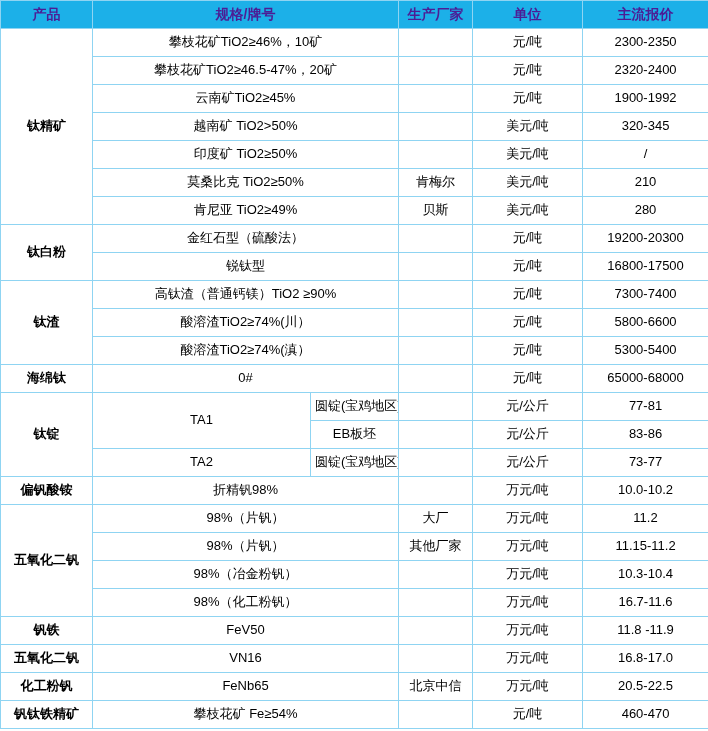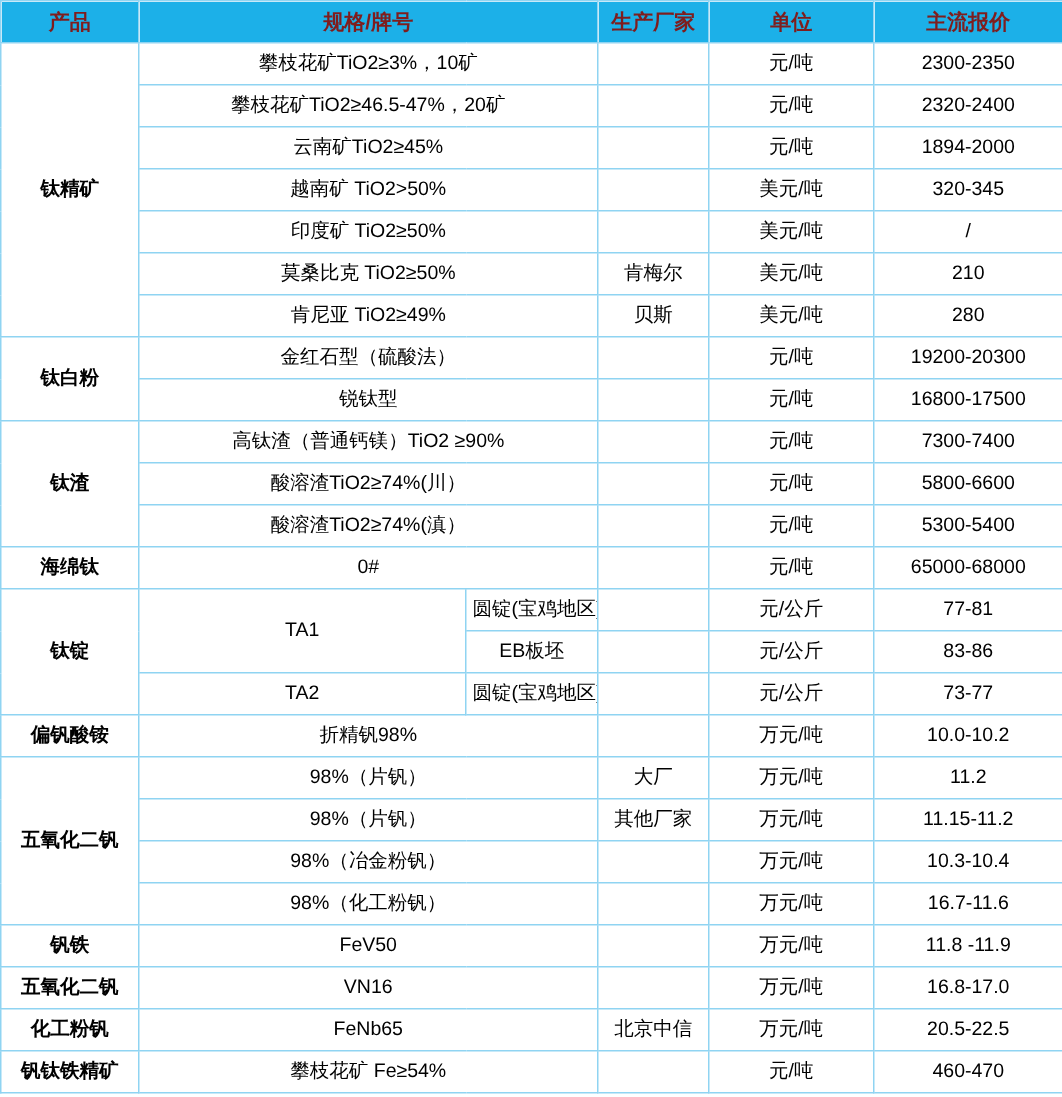--- a/index.html
+++ b/index.html
@@ -26,21 +26,21 @@
     height: 28px;
     line-height: 1.15;
     text-align: center;
     vertical-align: middle;
     box-sizing: border-box;
     overflow: hidden;
     white-space: nowrap;
   }
   thead th {
     background: #1cb0e8;
-    color: #7f1d1d;
+    color: #4c1d95;
     font-weight: bold;
     font-size: 14px;
     border: 1px solid #1cb0e8;
     height: 30px;
   }
   td.left {
     text-align: left;
     padding-left: 6px;
   }
   td.cat {
@@ -75,38 +75,38 @@
       <th colspan="2">规格/牌号</th>
       <th>生产厂家</th>
       <th>单位</th>
       <th>主流报价</th>
       <th>备注</th>
     </tr>
   </thead>
   <tbody id="tbody">
       <tr>
         <td class="cat" rowspan="7">钛精矿</td>
-        <td class="left" colspan="2">攀枝花矿TiO2≥3%，10矿</td>
+        <td class="left" colspan="2">攀枝花矿TiO2≥46%，10矿</td>
         <td></td>
         <td>元/吨</td>
         <td>2300-2350</td>
         <td class="small">出厂不含税现金价</td>
       </tr>
       <tr>
         <td class="left" colspan="2">攀枝花矿TiO2≥46.5-47%，20矿</td>
         <td></td>
         <td>元/吨</td>
         <td>2320-2400</td>
         <td class="small">出厂不含税承兑价</td>
       </tr>
       <tr>
         <td class="left" colspan="2">云南矿TiO2≥45%</td>
         <td></td>
         <td>元/吨</td>
-        <td>1894-2000</td>
+        <td>1900-1992</td>
         <td class="small">出厂不含税现金价</td>
       </tr>
       <tr>
         <td class="left" colspan="2">越南矿 TiO2&gt;50%</td>
         <td></td>
         <td>美元/吨</td>
         <td>320-345</td>
         <td class="small">不含税港口交货</td>
       </tr>
       <tr>

